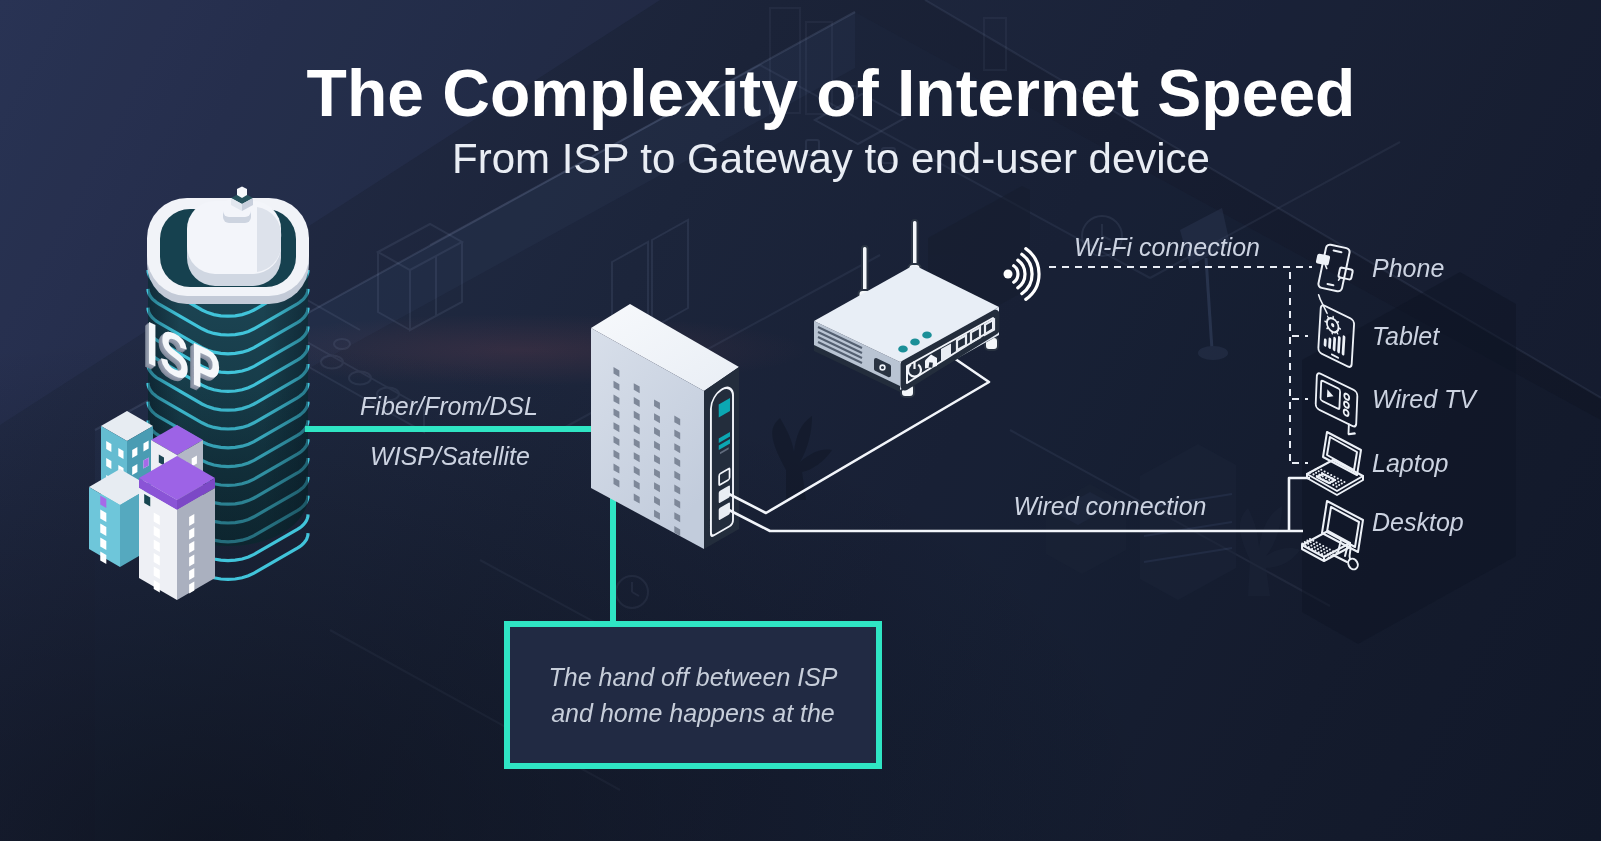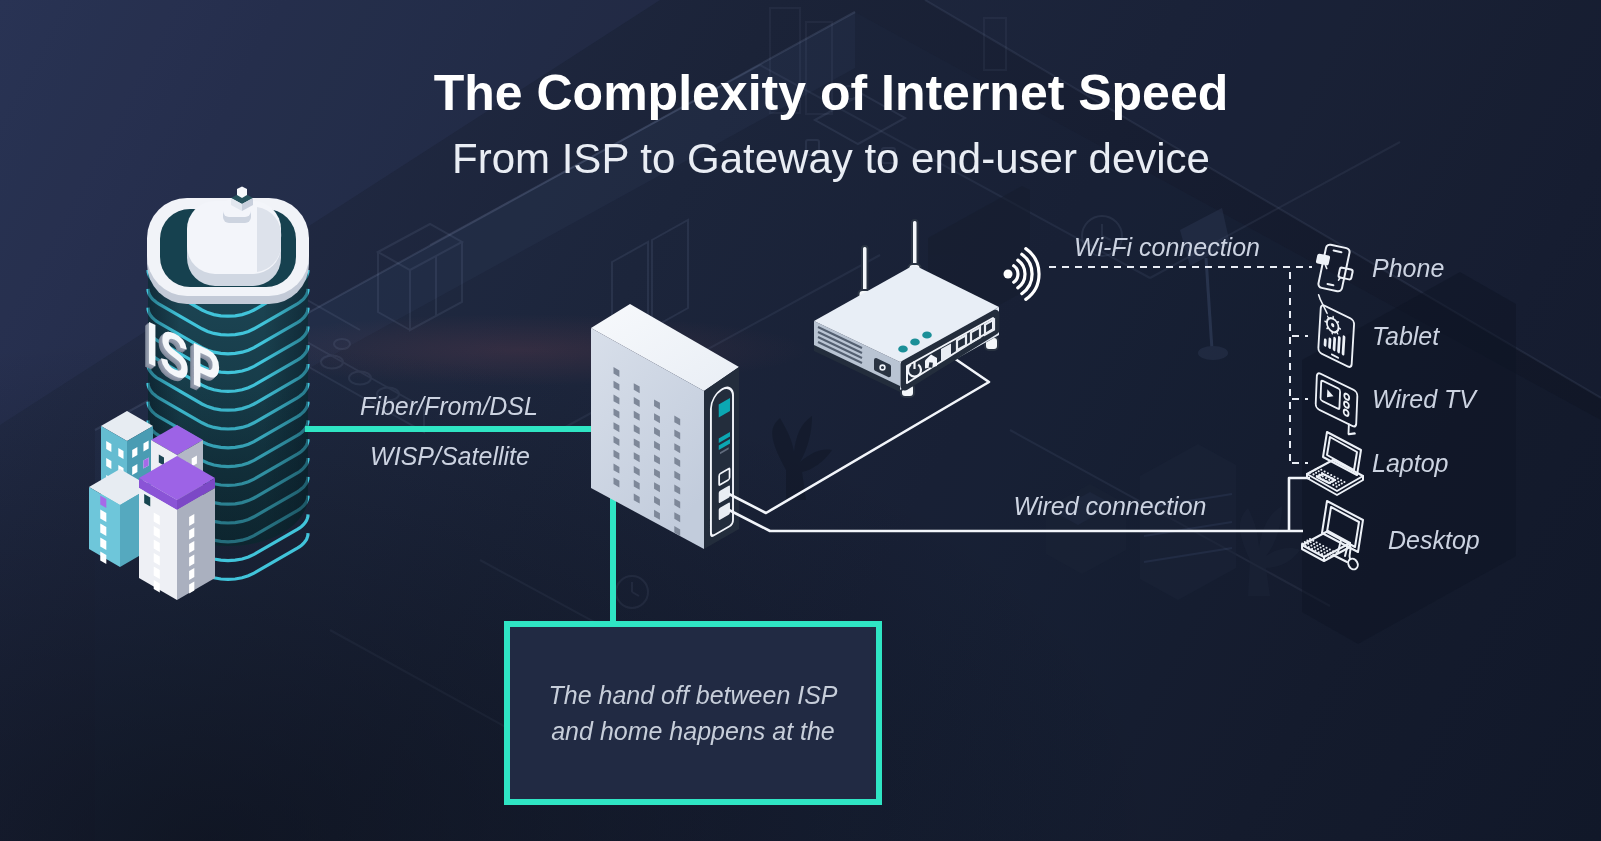--- a/index.html
+++ b/index.html
@@ -4,28 +4,28 @@
 <style>
   html,body{margin:0;padding:0;width:1601px;height:841px;overflow:hidden;background:#161d30;}
   #stage{position:relative;width:1601px;height:841px;overflow:hidden;
     background:linear-gradient(118deg,#262f4d 0%,#212a44 14%,#1b2338 38%,#171e32 58%,#121829 82%,#0f1524 100%);
     font-family:"Liberation Sans", sans-serif;}
   svg{position:absolute;left:0;top:0;}
   .lbl{position:absolute;color:#ccd3e1;font-style:italic;font-size:25px;white-space:nowrap;}
   .lbl.c{transform:translate(-50%,-50%);}
   .lbl.l{transform:translate(0,-50%);}
   #title{position:absolute;left:831px;top:93px;transform:translate(-50%,-50%);
-    color:#ffffff;font-size:50px;font-weight:bold;letter-spacing:0px;white-space:nowrap;}
+    color:#ffffff;font-size:66px;font-weight:bold;letter-spacing:0px;white-space:nowrap;}
   #subtitle{position:absolute;left:831px;top:159px;transform:translate(-50%,-50%);
     color:#e9edf4;font-size:42px;font-weight:normal;white-space:nowrap;}
   #isp3d{position:absolute;left:146px;top:312px;
     color:#f5f7fa;font-size:60px;font-weight:bold;letter-spacing:2px;line-height:60px;
     transform:skewY(25deg) scaleX(0.74);transform-origin:0 0;
     text-shadow:-1px 1px 0 #9aa2b2,-2px 2px 0 #949cad,-3px 3px 0 #8e96a7,-4px 4px 0 #8890a1,-5px 5px 0 #828a9b;}
-  #callout{position:absolute;left:504px;top:621px;width:378px;height:184px;
+  #callout{position:absolute;left:504px;top:621px;width:378px;height:148px;
     box-sizing:border-box;border:6px solid #2fe5c4;background:#212a43;
     display:flex;flex-direction:column;align-items:center;justify-content:center;}
   #callout div{color:#c7ceda;font-style:italic;font-size:25px;line-height:36px;text-align:center;white-space:nowrap;}
 </style>
 </head>
 <body>
 
 <div id="stage">
 
 <svg width="1601" height="841" viewBox="0 0 1601 841">
@@ -568,20 +568,20 @@
 
 <div class="lbl c" style="left:449px;top:406px;">Fiber/From/DSL</div>
 <div class="lbl c" style="left:450px;top:456px;">WISP/Satellite</div>
 <div class="lbl c" style="left:1167px;top:247px;">Wi-Fi connection</div>
 <div class="lbl c" style="left:1110px;top:506px;">Wired connection</div>
 
 <div class="lbl l" style="left:1372px;top:268px;">Phone</div>
 <div class="lbl l" style="left:1372px;top:336px;">Tablet</div>
 <div class="lbl l" style="left:1372px;top:399px;">Wired TV</div>
 <div class="lbl l" style="left:1372px;top:463px;">Laptop</div>
-<div class="lbl l" style="left:1372px;top:540px;margin-left:16px;">Desktop</div>
+<div class="lbl l" style="left:1372px;top:522px;">Desktop</div>
 
 <div id="callout">
   <div>The hand off between ISP</div>
   <div>and home happens at the</div>
 </div>
 
 </div>
 
 </body></html>

